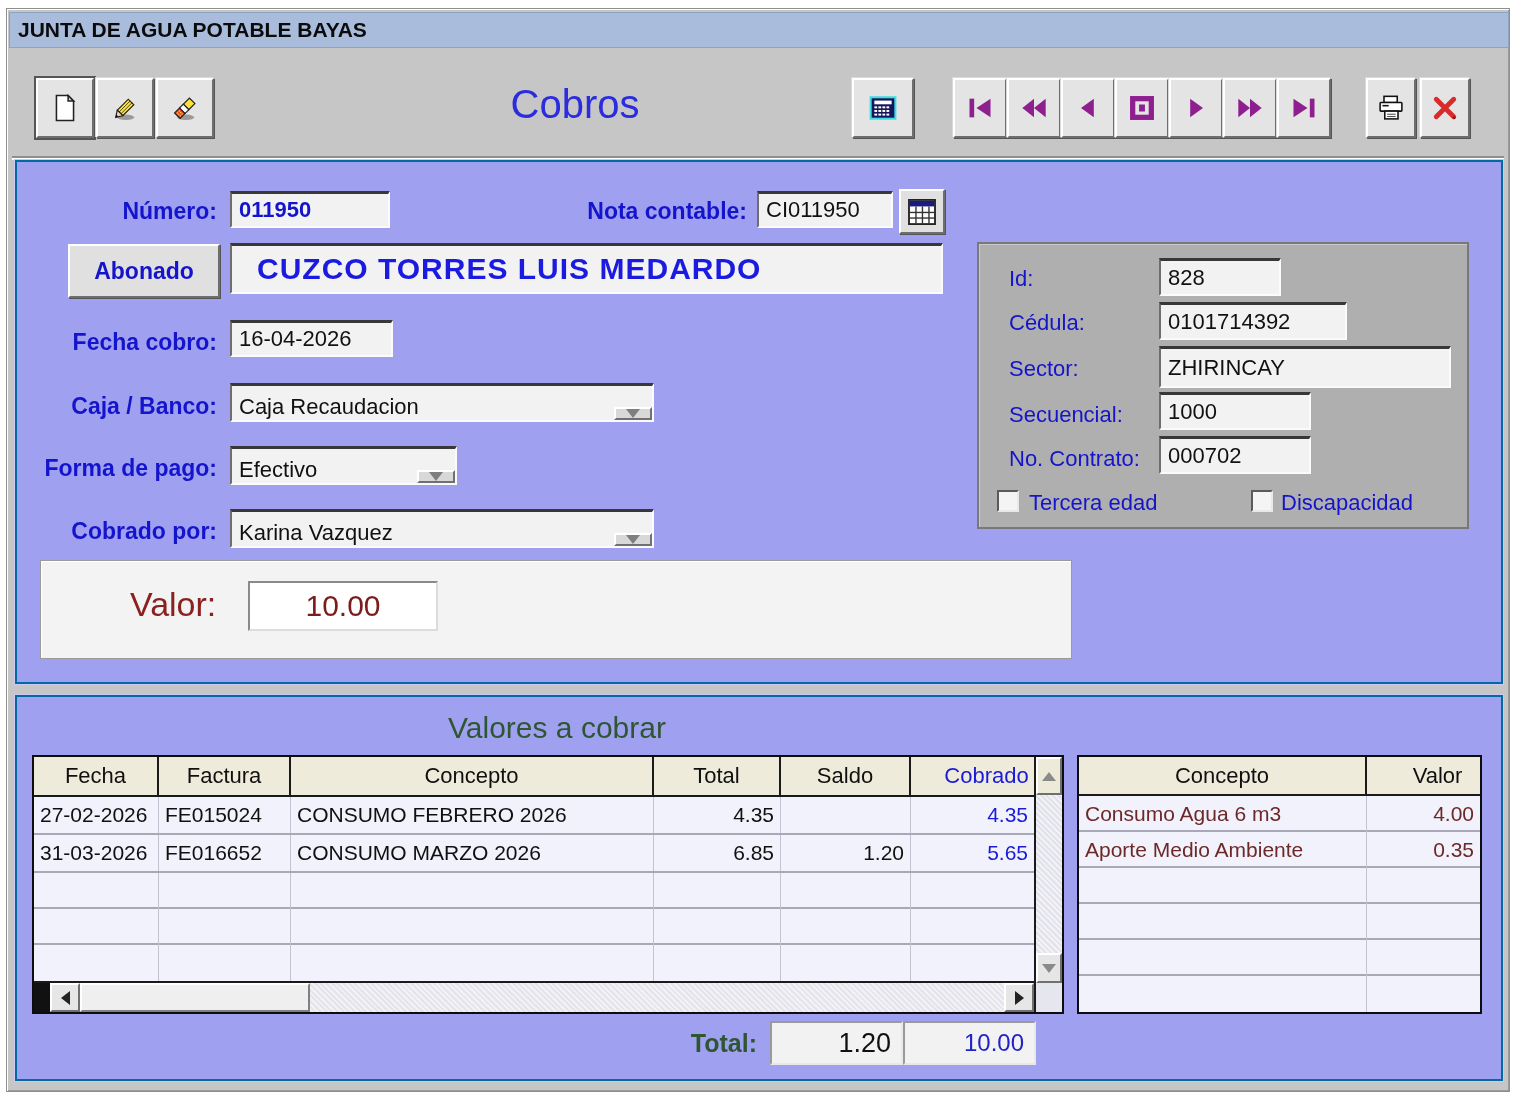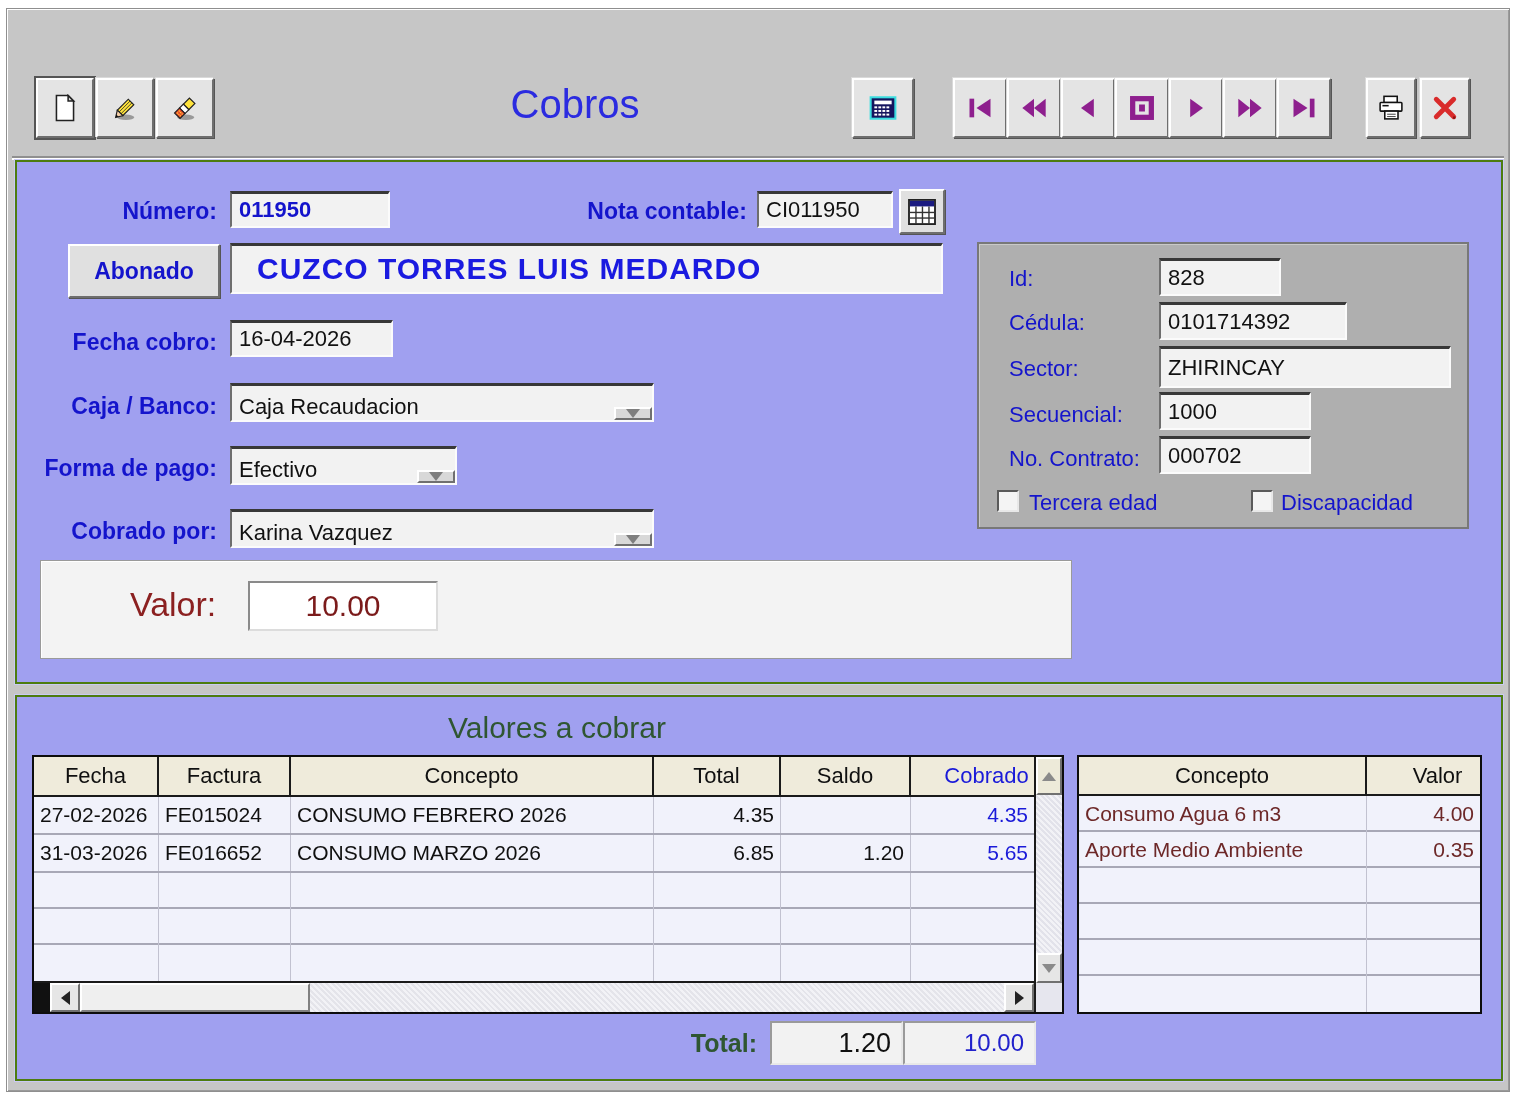--- a/index.html
+++ b/index.html
@@ -12,21 +12,21 @@
   
   .tbtn{position:absolute;top:78px;height:56px;background:#E4E4E4;border:2px solid;border-color:#ffffff #6e6e6e #6e6e6e #ffffff;box-shadow:1px 1px 0 #555,-1px -1px 0 #d9d9d9;display:flex;align-items:center;justify-content:center;cursor:pointer;}
   .tbtn.focusring{box-shadow:0 0 0 2px #555,1px 1px 0 #555;}
   .navglyph{width:28px;height:28px;}
   .purple{fill:#8E1F8E;}
 
   
   .formtitle{position:absolute;left:460px;top:82px;width:230px;text-align:center;font-size:40px;color:#2B2BE0;}
 
   
-  .panel{position:absolute;background:#A0A0F0;border:2px solid #4d7c0f;box-shadow:0 0 0 1px #cacaf4;}
+  .panel{position:absolute;background:#A0A0F0;border:2px solid #0369a1;box-shadow:0 0 0 1px #cacaf4;}
   .p1{left:15px;top:160px;width:1484px;height:520px;}
   .p2{left:15px;top:695px;width:1484px;height:382px;}
 
   .lbl{position:absolute;font-size:23px;font-weight:bold;color:#1414CC;text-align:right;line-height:26px;}
   .field{position:absolute;background:#F2F2F2;border-top:3px solid #383838;border-left:2px solid #6e6e6e;border-right:2px solid #fbfbfb;border-bottom:2px solid #fbfbfb;font-size:22px;color:#111;display:flex;align-items:center;padding:0 7px;box-sizing:border-box;white-space:nowrap;overflow:hidden;}
   .blueval{color:#1414CC;font-weight:bold;}
   .namefield{font-size:30px;font-weight:bold;color:#1a1ae0;letter-spacing:1px;padding-left:25px;}
 
   .combo{position:absolute;background:#F2F2F2;border-top:3px solid #383838;border-left:2px solid #6e6e6e;border-right:2px solid #fbfbfb;border-bottom:2px solid #fbfbfb;box-sizing:border-box;display:flex;align-items:flex-end;}
   .combo .ctext{flex:1;display:flex;align-items:center;padding-left:7px;font-size:22px;color:#111;white-space:nowrap;overflow:hidden;}
@@ -90,20 +90,23 @@
   .totalfield{position:absolute;top:324px;width:133px;height:44px;background:#F2F2F2;border:2px solid #9a9a9a;border-right-color:#e8e8e8;border-bottom-color:#e8e8e8;box-sizing:border-box;display:flex;align-items:center;justify-content:flex-end;padding-right:10px;}
   .tf1{left:753px;font-size:27px;color:#101010;}
   .tf2{left:886px;font-size:24px;color:#2222CC;}
 </style>
 </head>
 <body>
 
 <div class="stage">
   <div class="win"></div>
 
+  <div class="titlebar">
+    <span>JUNTA DE AGUA POTABLE BAYAS</span>
+  </div>
 
   <div class="tbtn focusring" style="left:36px;width:54px;">
     <svg class="navglyph" viewBox="0 0 32 36">
         <path d="M5 2 h15 l7 7 v25 h-22 z" fill="#ffffff" stroke="#222" stroke-width="2"></path>
         <path d="M20 2 l7 7 h-7 z" fill="#d8d8d8" stroke="#222" stroke-width="2"></path>
       </svg>
   </div>
   <div class="tbtn" style="left:96px;width:54px;">
     <svg class="navglyph" viewBox="0 0 36 36">
         <ellipse cx="19" cy="30" rx="11" ry="3.5" fill="#9a9a9a"></ellipse>

